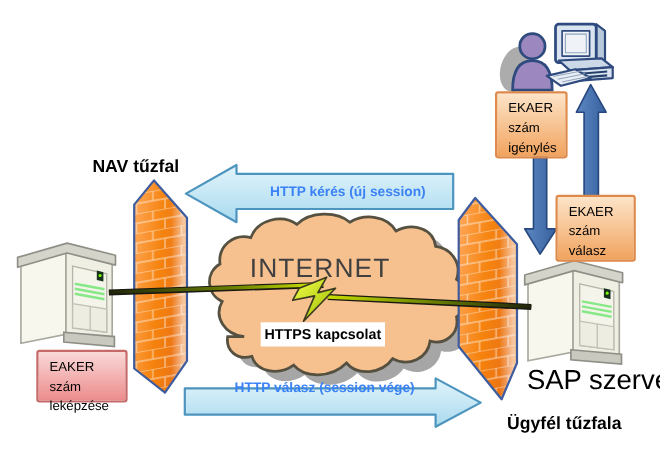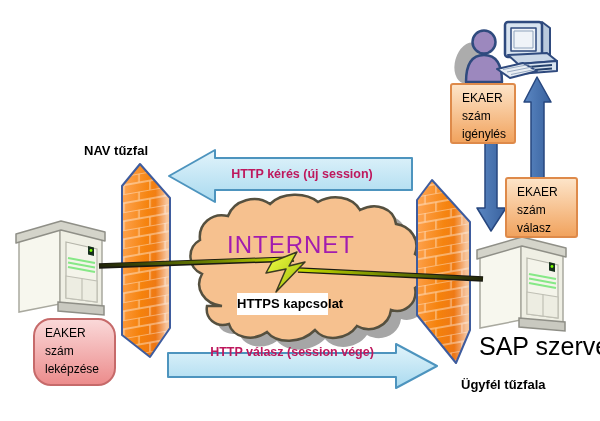--- a/index.html
+++ b/index.html
@@ -3,35 +3,35 @@
 <meta charset="utf-8">
 <style>
   html,body { margin:0; padding:0; background:#ffffff; }
   #stage {
     position:relative; width:600px; height:421px; background:#ffffff;
     font-family:"Liberation Sans", sans-serif; overflow:hidden;
   }
   #shapes { position:absolute; left:0; top:0; }
 
   .lbl { position:absolute; color:#000; white-space:nowrap; }
-  .lbl-small { font-size:13px; font-weight:700; }
+  .lbl-small { font-size:16px; font-weight:700; }
   .lbl-big   { font-size:25px; font-weight:400; letter-spacing:0px; }
 
   .arrow-label {
-    position:absolute; font-size:12.5px; font-weight:700; color:#be185d;
-    text-align:center; white-space:nowrap;
+    position:absolute; font-size:12.5px; font-weight:700; color:#3b82f6;
+    text-align:right; white-space:nowrap;
   }
 
   .internet-label {
-    position:absolute; font-size:24px; color:#a21caf; text-align:center;
+    position:absolute; font-size:24px; color:#404040; text-align:center;
     letter-spacing:1px; white-space:nowrap;
   }
 
   .https-label {
-    position:absolute; left:237px; top:293px; width:91px; height:22px;
+    position:absolute; left:237px; top:293px; width:113px; height:22px;
     background:#ffffff; font-size:13px; font-weight:700; color:#000;
     text-align:center; line-height:22px; white-space:nowrap;
   }
 
   .note-box {
     position:absolute; box-sizing:border-box; white-space:pre-line;
     font-size:12px; line-height:1.5; color:#000;
     border:2px solid; border-radius:3px; padding:4px 4px 16px 10px;
   }
   .note-box.orange {
@@ -184,16 +184,16 @@
   <div class="arrow-label" style="left:207px; top:345px; width:170px;">HTTP válasz (session vége)</div>
 
   <div class="note-box orange" style="left:450px; top:83px; width:66px; height:61px;">EKAER
 szám
 igénylés</div>
 
   <div class="note-box orange" style="left:505px; top:177px; width:73px; height:61px;">EKAER
 szám
 válasz</div>
 
-  <div class="note-box pink" style="left:33px; top:318px; width:83px; height:68px;border-radius:18px;">EAKER
+  <div class="note-box pink" style="left:33px; top:318px; width:83px; height:48px;">EAKER
 szám
 leképzése</div>
 </div>
 
 </body></html>

